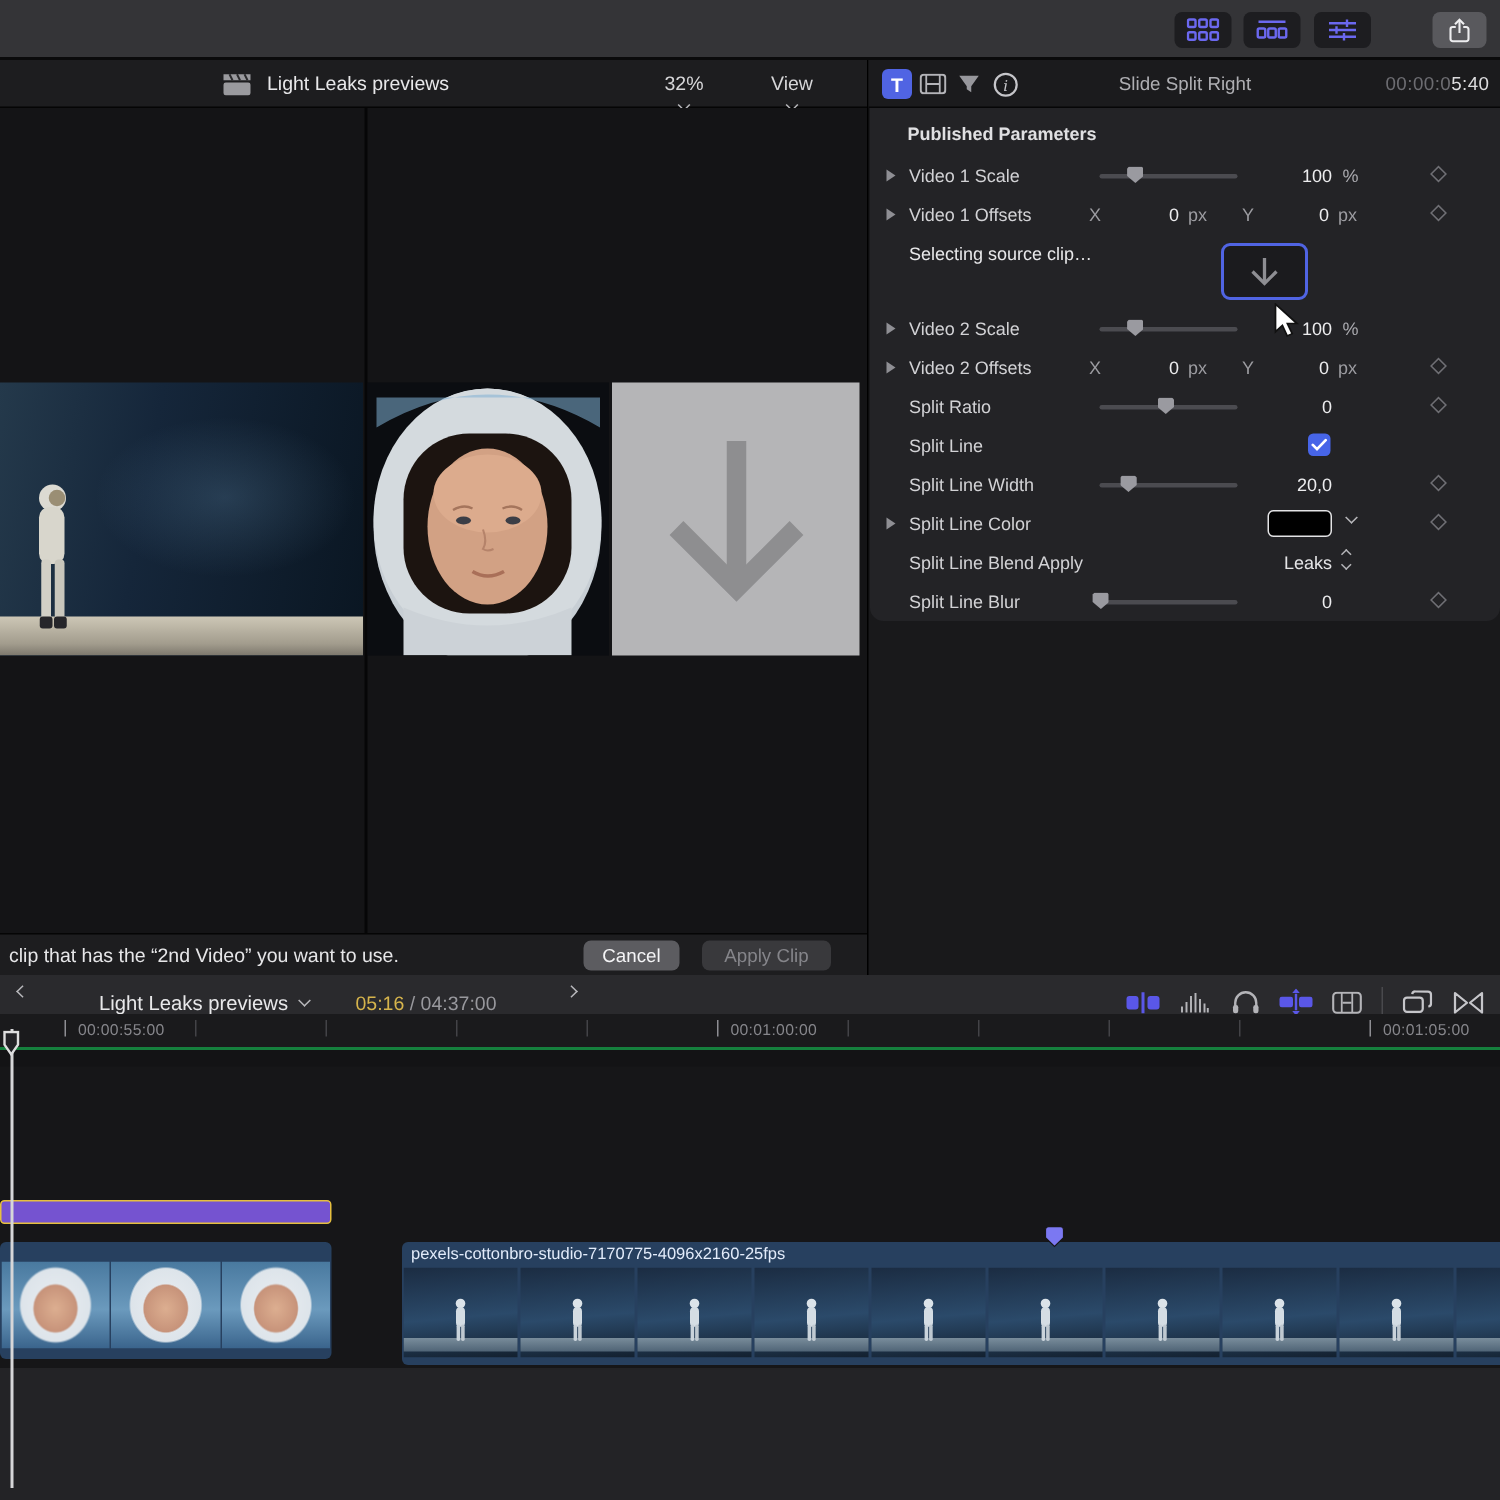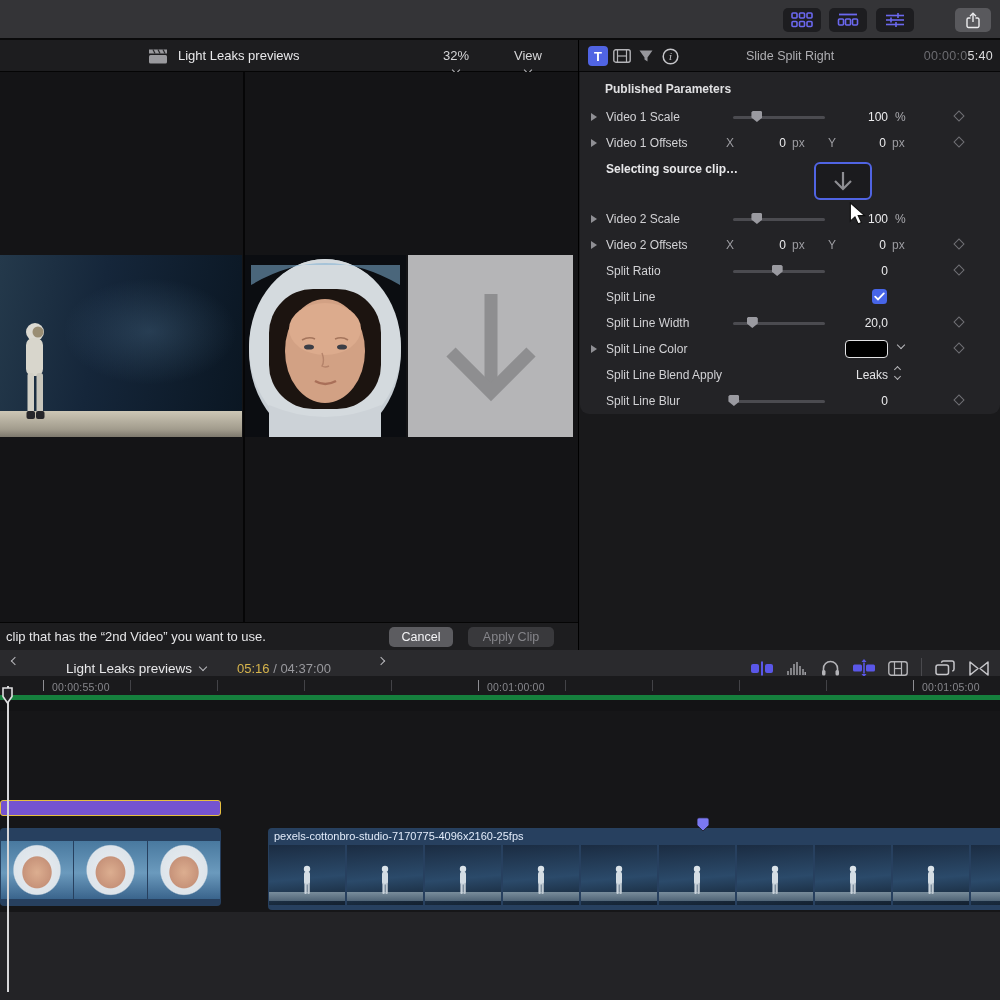--- a/index.html
+++ b/index.html
@@ -47,21 +47,21 @@
   .insp-title { position:absolute; left:0; right:0; top:9px; text-align:center; font-size:12.5px; color:#aeaeb2; }
   .insp-tc { position:absolute; right:8px; top:9px; font-size:12.5px; letter-spacing:.3px; }
   .tc-dim { color:#6c6c71; } .tc-bright { color:#dcdcde; }
 
   .insp-panel { position:absolute; left:1px; top:32px; width:420px; height:342px; background:#232326; border-radius:0 0 9px 9px; }
   .insp-section { height:32px; line-height:34px; padding-left:25px; font-size:12px; font-weight:bold; color:#e0e0e2; }
   .irow { position:relative; height:26px; }
   .irow.tall { height:50px; }
   .disc { position:absolute; left:11px; top:9px; width:0; height:0; border-left:6px solid #8f8f94; border-top:4px solid transparent; border-bottom:4px solid transparent; }
   .ilabel { position:absolute; left:26px; top:6px; font-size:12px; color:#d2d2d5; white-space:nowrap; }
-  .ilabel.bold { font-weight:bold; color:#e8e8ea; }
+  .ilabel.bold { font-weight:normal; color:#e8e8ea; }
   .track { position:absolute; left:153px; top:12px; width:92px; height:2.5px; background:#4b4b50; border-radius:2px; }
   .thumbk { position:absolute; top:7px; width:11px; height:11px; background:#9a9aa0; clip-path:polygon(12% 0,88% 0,100% 12%,100% 58%,50% 100%,0 58%,0 12%); }
   .ival { position:absolute; left:246px; top:6px; width:62px; text-align:right; font-size:12px; color:#ececee; }
   .iunit { position:absolute; left:315px; top:6px; font-size:12px; color:#a9a9ae; }
   .kf { position:absolute; left:375px; top:8px; width:8px; height:8px; border:1.5px solid #6f6f74; transform:rotate(45deg); }
   .xylab { position:absolute; top:6px; font-size:12px; color:#9c9ca1; }
   .xyval { position:absolute; top:6px; width:40px; text-align:right; font-size:12px; color:#ececee; }
   .checkbox { position:absolute; left:292px; top:5px; width:15px; height:15px; background:#4765e8; border-radius:3.5px; display:flex; align-items:center; justify-content:center; }
   .swatch { position:absolute; left:265px; top:4px; width:43px; height:18px; background:#000; border:1.5px solid #e4e4e6; border-radius:4px; }
   .selval { position:absolute; left:198px; top:6px; width:110px; text-align:right; font-size:12px; color:#e4e4e6; }
@@ -74,21 +74,21 @@
   
   .tl-header { position:absolute; left:0; top:650px; width:1000px; height:36px; background:#2a2a2d; border-bottom:2px solid #30305a; }
   .tlh-item { position:absolute; top:11px; font-size:13.5px; color:#e8e8ea; display:flex; align-items:center; gap:8px; }
   .tl-tc { position:absolute; left:237px; top:11px; font-size:13px; }
   .tc-cur { color:#d6b44c; } .tc-rest { color:#98989d; }
   .tl-icons { position:absolute; right:0; top:0; height:36px; display:flex; align-items:center; }
   .tli { width:34px; height:24px; display:flex; align-items:center; justify-content:center; }
   .tl-sep { width:1px; height:20px; background:#49494d; margin:0 6px; }
 
   
-  .ruler { position:absolute; left:0; top:676px; width:1000px; height:24px; background:#1a1a1c; border-bottom:5px solid #15803d; }
+  .ruler { position:absolute; left:0; top:676px; width:1000px; height:24px; background:#1a1a1c; border-bottom:2px solid #15803d; }
   .tick { position:absolute; top:4px; width:1px; height:11px; background:#434347; }
   .tick.major { background:#8e8e93; }
   .rlabel { position:absolute; top:5px; font-size:10.5px; color:#86868b; letter-spacing:.2px; white-space:nowrap; }
 
   
   .tracks { position:absolute; left:0; top:711px; width:1000px; height:289px; background:#161618; }
   .tracks-bottom { position:absolute; left:0; top:201px; width:1000px; height:88px; background:#232326; }
   .sel-clip { position:absolute; left:0; top:89px; width:221px; height:16px; background:#7553d0; border:1.5px solid #e6bf3e; border-radius:3px; }
   .clip { position:absolute; top:117px; background:#27405f; border-radius:4px; overflow:hidden; }
   .clip1 { left:0; width:221px; height:78px; }

